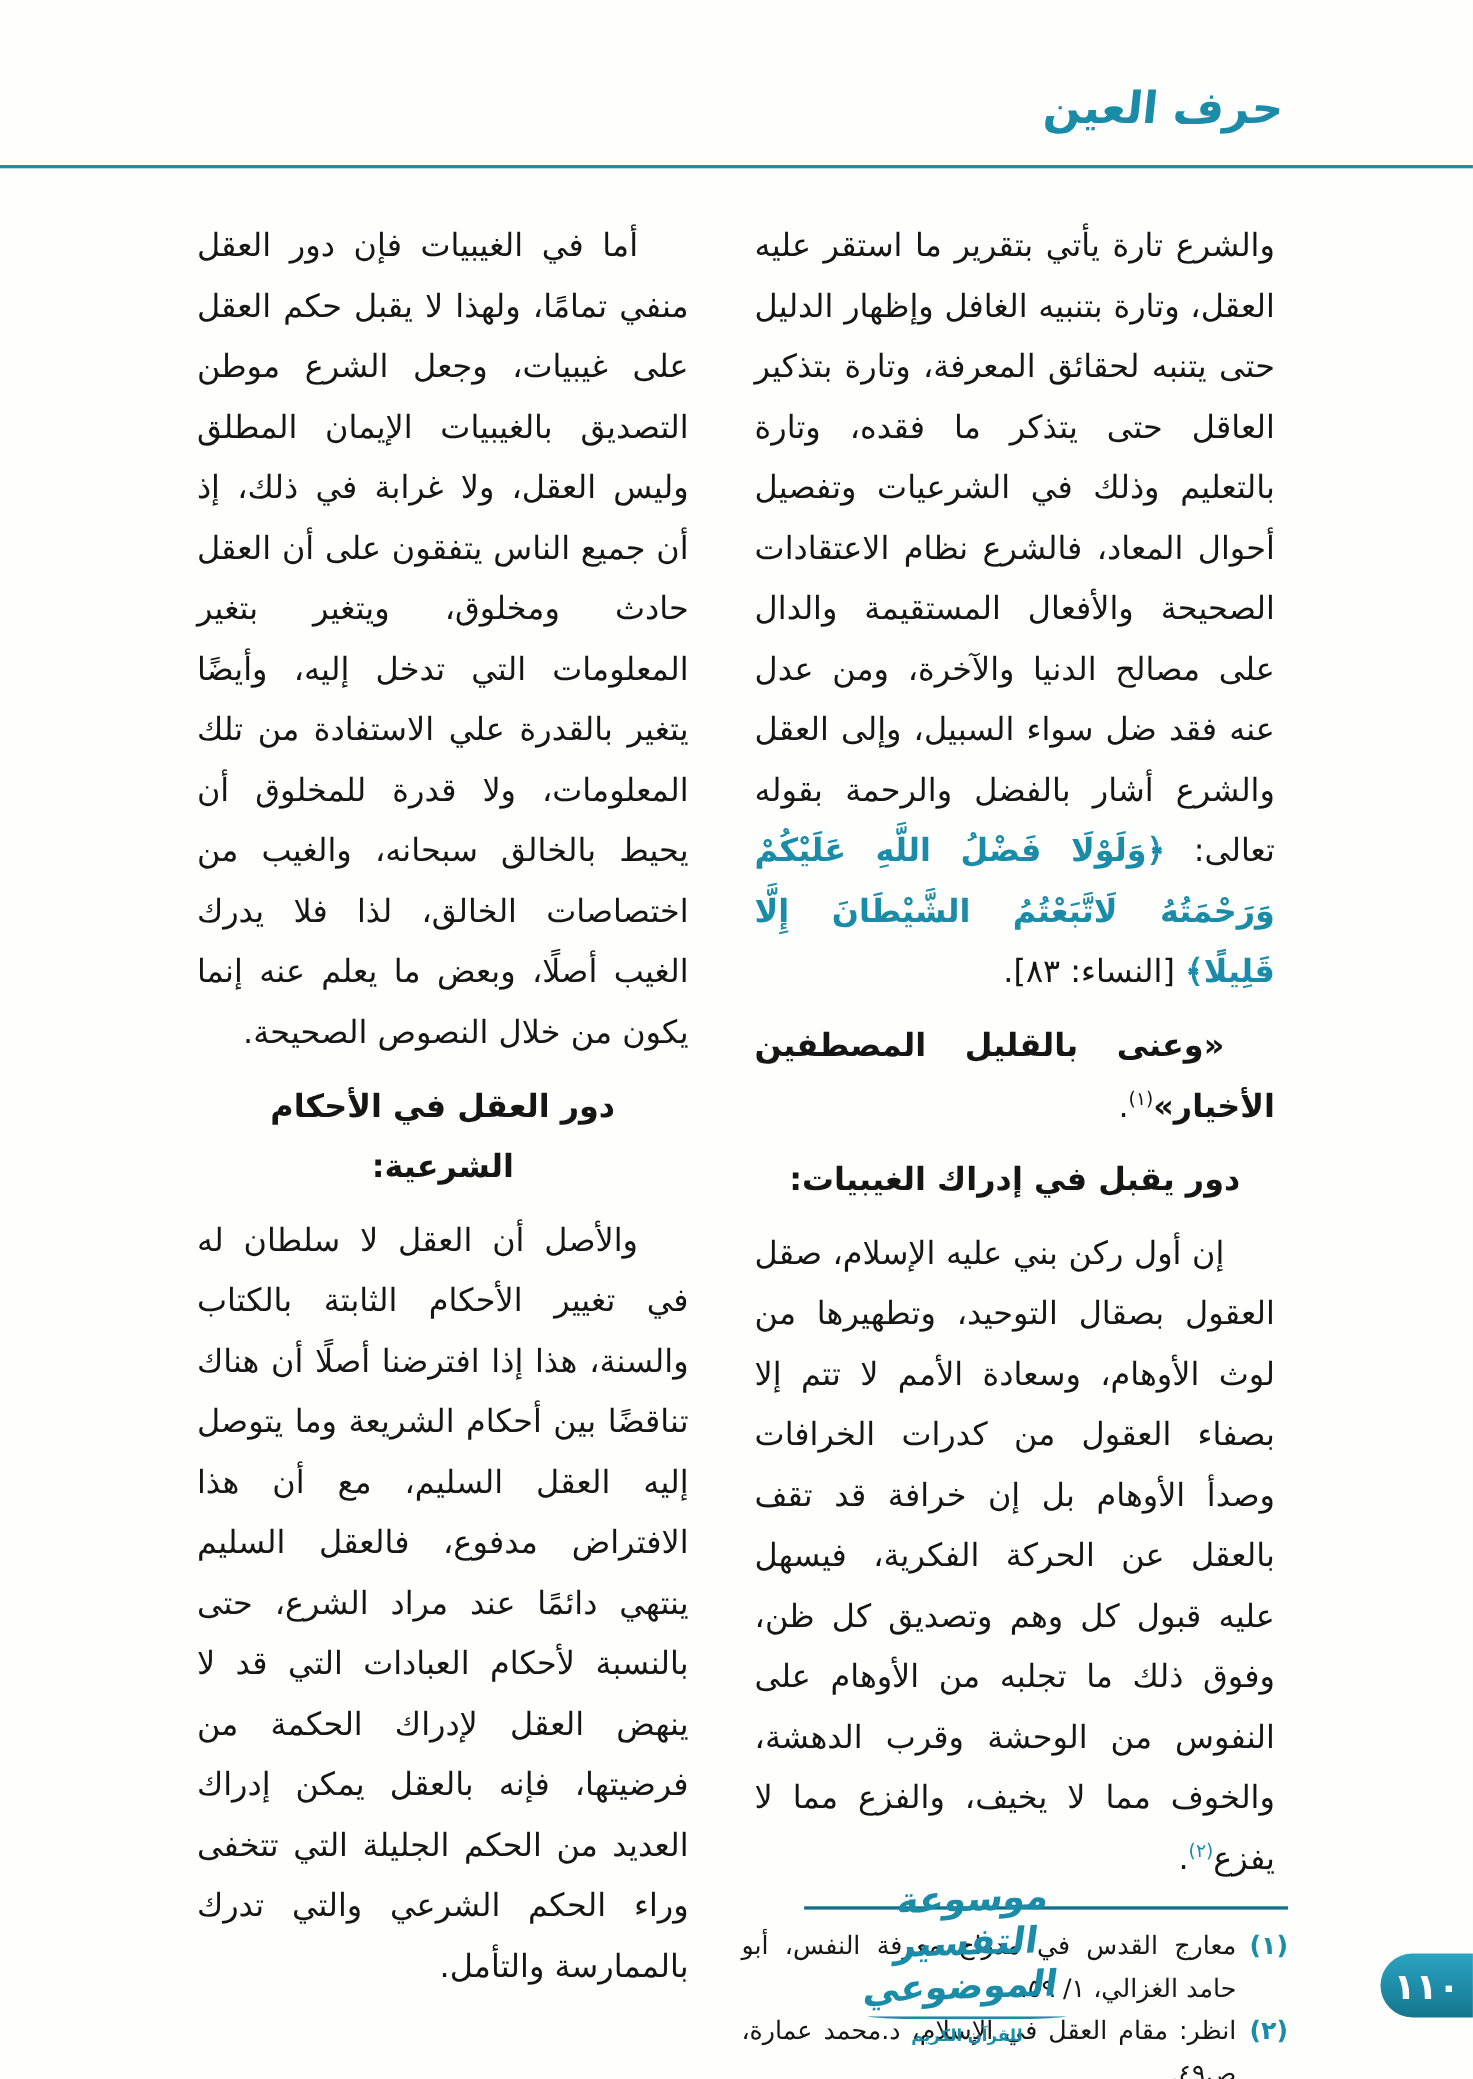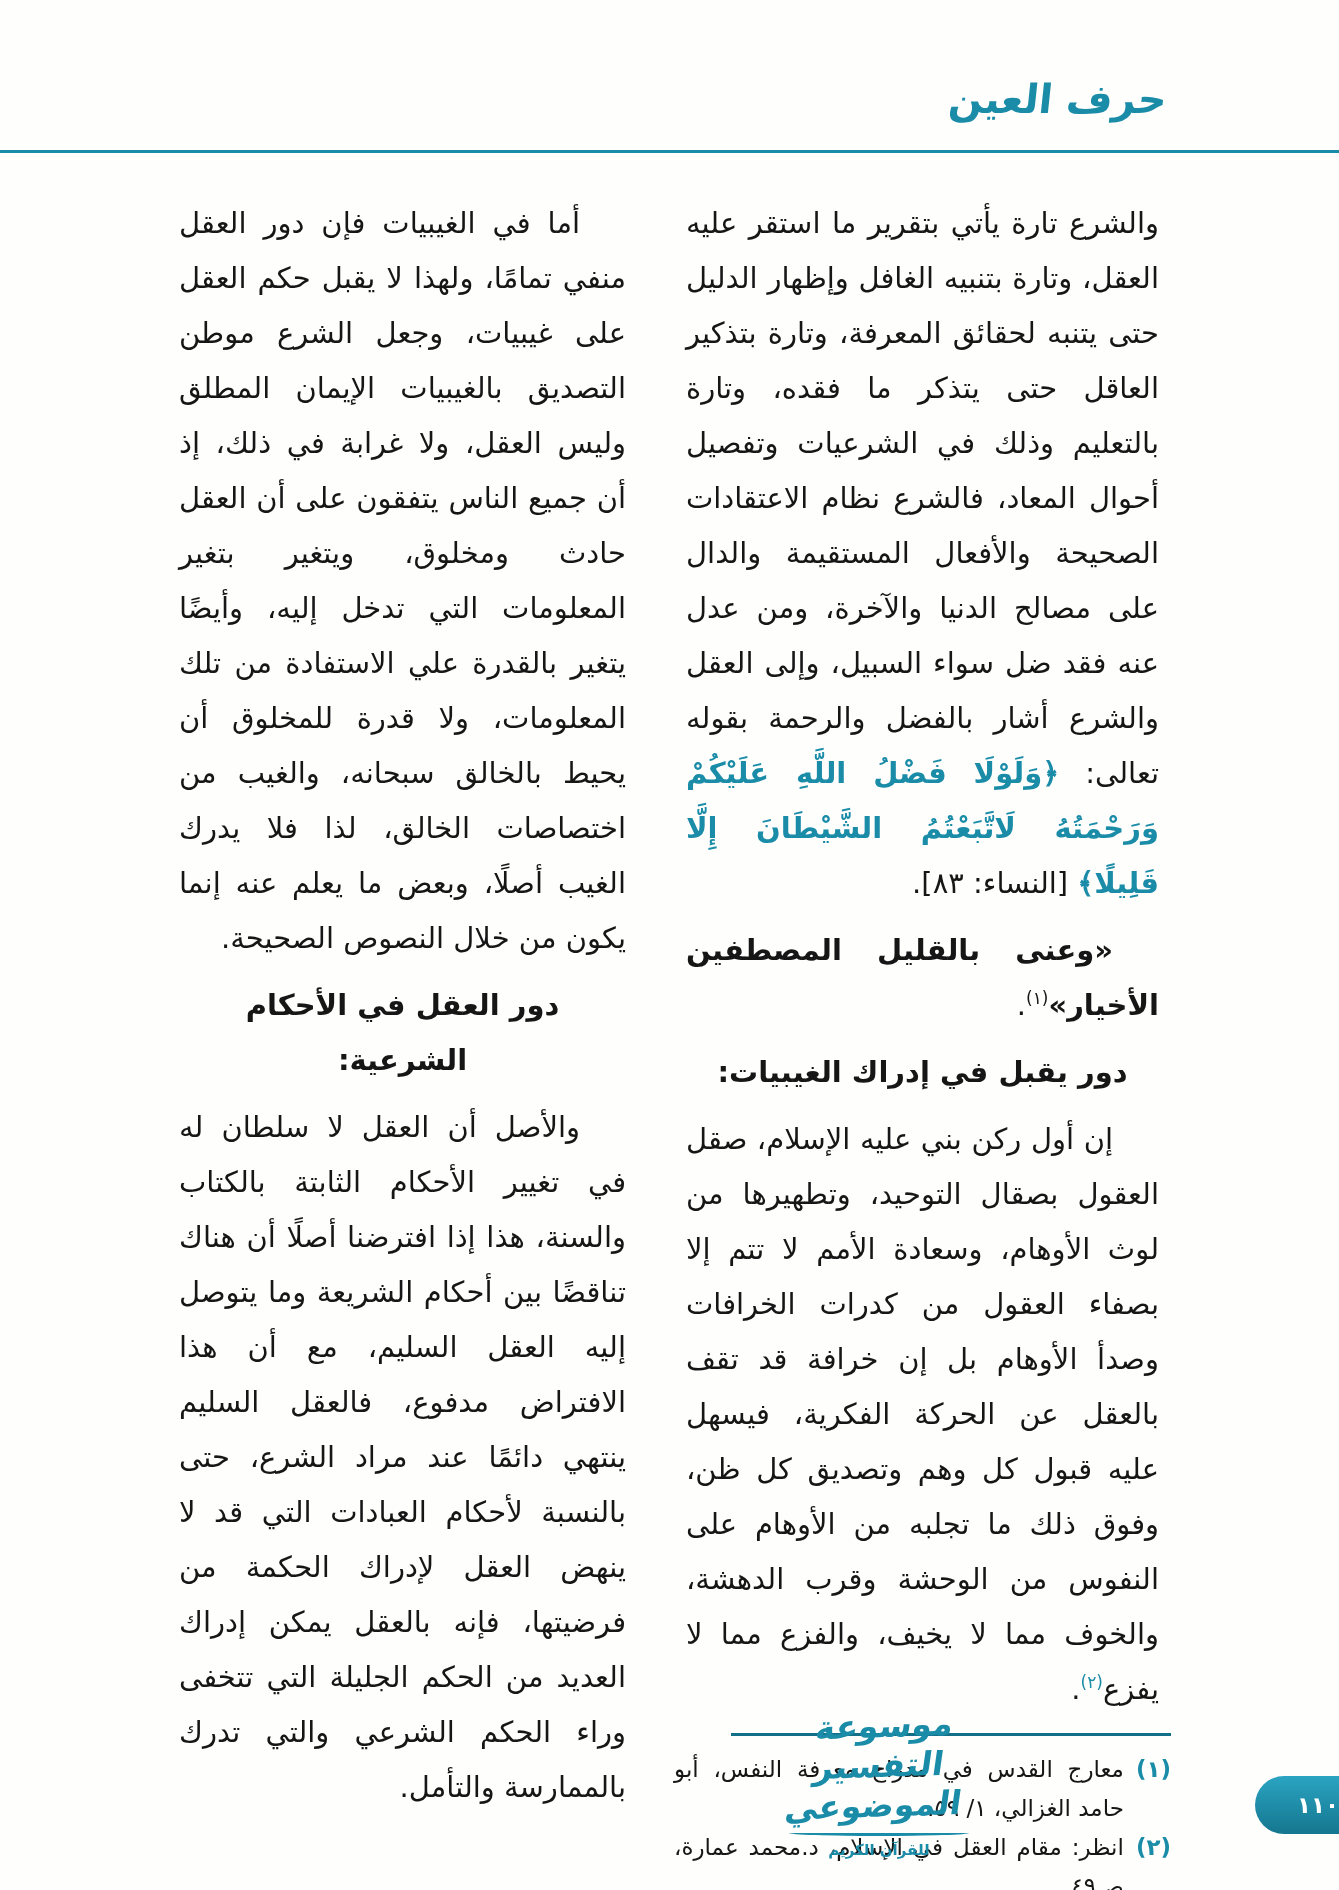--- a/index.html
+++ b/index.html
@@ -104,23 +104,23 @@
     border-bottom:3px solid var(--accent);
     border-radius:0 0 100% 100%;
   }
 
   
   .page-number-tab {
     position:absolute; bottom:56px; right:0;
     width:84px; height:58px;
     background:linear-gradient(180deg,#2aa4c2 0%, #15768f 100%);
     border-radius:30px 0 0 30px;
-    display:flex; align-items:center; justify-content:flex-start;
+    display:flex; align-items:center; justify-content:center;
     color:#ffffff;
-    font-size:23px; font-weight:bold;
+    font-size:33px; font-weight:bold;
   }
 </style>
 </head>
 <body>
 
 <div class="page">
 
   <div class="chapter-title">حرف العين</div>
   <div class="header-rule"></div>
 

